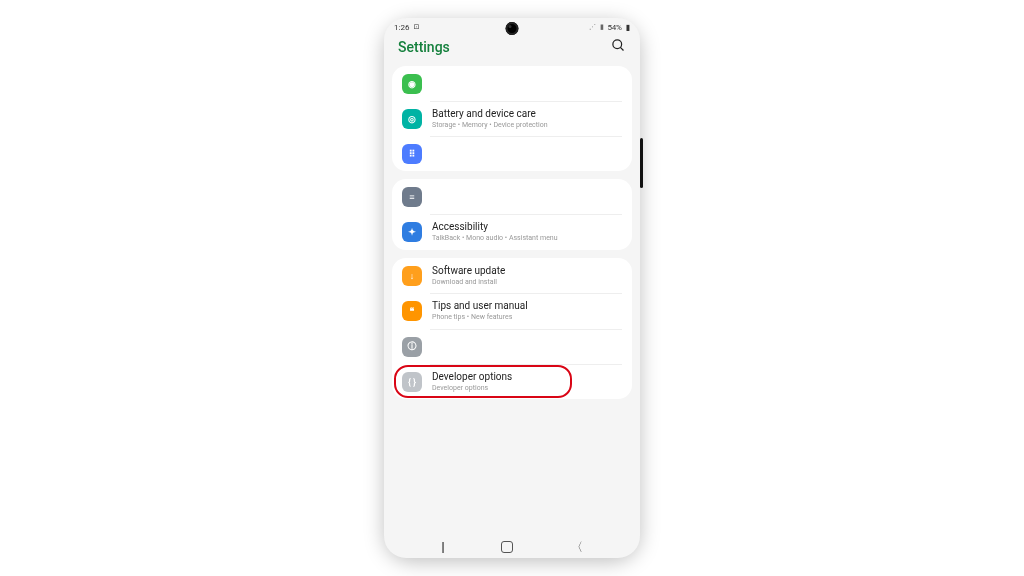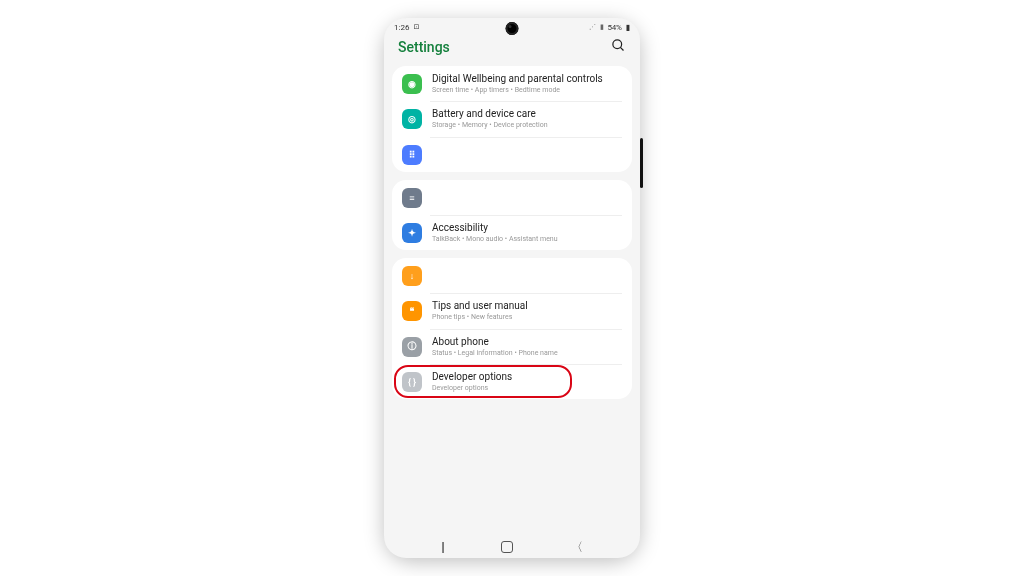--- a/index.html
+++ b/index.html
@@ -222,24 +222,20 @@
           </svg>
         </div>
       </div>
 
       <div class="content" id="content">
           <div class="group">
             <div class="item">
               <div class="icon-wrap bg-green1">
                 <span class="glyph" style="font-size: 9px; color: rgb(255, 255, 255);">◉</span>
               </div>
-              <div class="item-text">
-                <div class="item-title">Digital Wellbeing and parental controls</div>
-                <div class="item-sub">Screen time  •  App timers  •  Bedtime mode</div>
-              </div>
             </div>
             <div class="item">
               <div class="icon-wrap bg-teal">
                 <span class="glyph" style="font-size: 9px; color: rgb(255, 255, 255);">◎</span>
               </div>
               <div class="item-text">
                 <div class="item-title">Battery and device care</div>
                 <div class="item-sub">Storage  •  Memory  •  Device protection</div>
               </div>
             </div>
@@ -263,37 +259,37 @@
                 <div class="item-title">Accessibility</div>
                 <div class="item-sub">TalkBack  •  Mono audio  •  Assistant menu</div>
               </div>
             </div>
           </div>
           <div class="group">
             <div class="item">
               <div class="icon-wrap bg-orange">
                 <span class="glyph" style="font-size: 9px; color: rgb(255, 255, 255);">↓</span>
               </div>
+              <div class="item-text">
+                <div class="item-title">Software update</div>
+                <div class="item-sub">Download and install</div>
+              </div>
             </div>
             <div class="item">
               <div class="icon-wrap bg-orange2">
                 <span class="glyph" style="font-size: 9px; color: rgb(255, 255, 255);">❝</span>
               </div>
               <div class="item-text">
                 <div class="item-title">Tips and user manual</div>
                 <div class="item-sub">Phone tips  •  New features</div>
               </div>
             </div>
             <div class="item">
               <div class="icon-wrap bg-gray2">
                 <span class="glyph" style="font-size: 9px; color: rgb(255, 255, 255);">ⓘ</span>
-              </div>
-              <div class="item-text">
-                <div class="item-title">About phone</div>
-                <div class="item-sub">Status  •  Legal information  •  Phone name</div>
               </div>
             </div>
             <div class="item" style="position: relative;">
               <div class="icon-wrap bg-gray3">
                 <span class="glyph" style="font-size: 9px; color: rgb(255, 255, 255);">{ }</span>
               </div>
               <div class="item-text">
                 <div class="item-title">Developer options</div>
                 <div class="item-sub">Developer options</div>
               </div>

